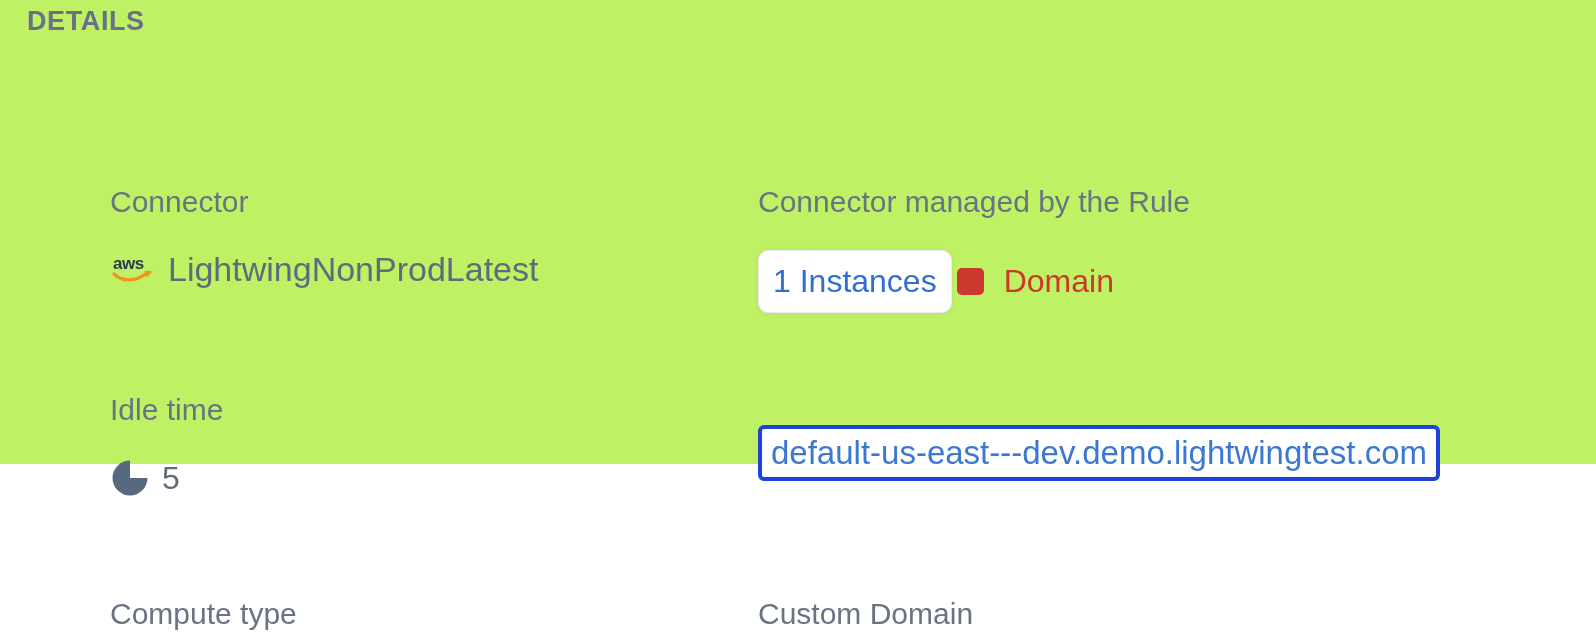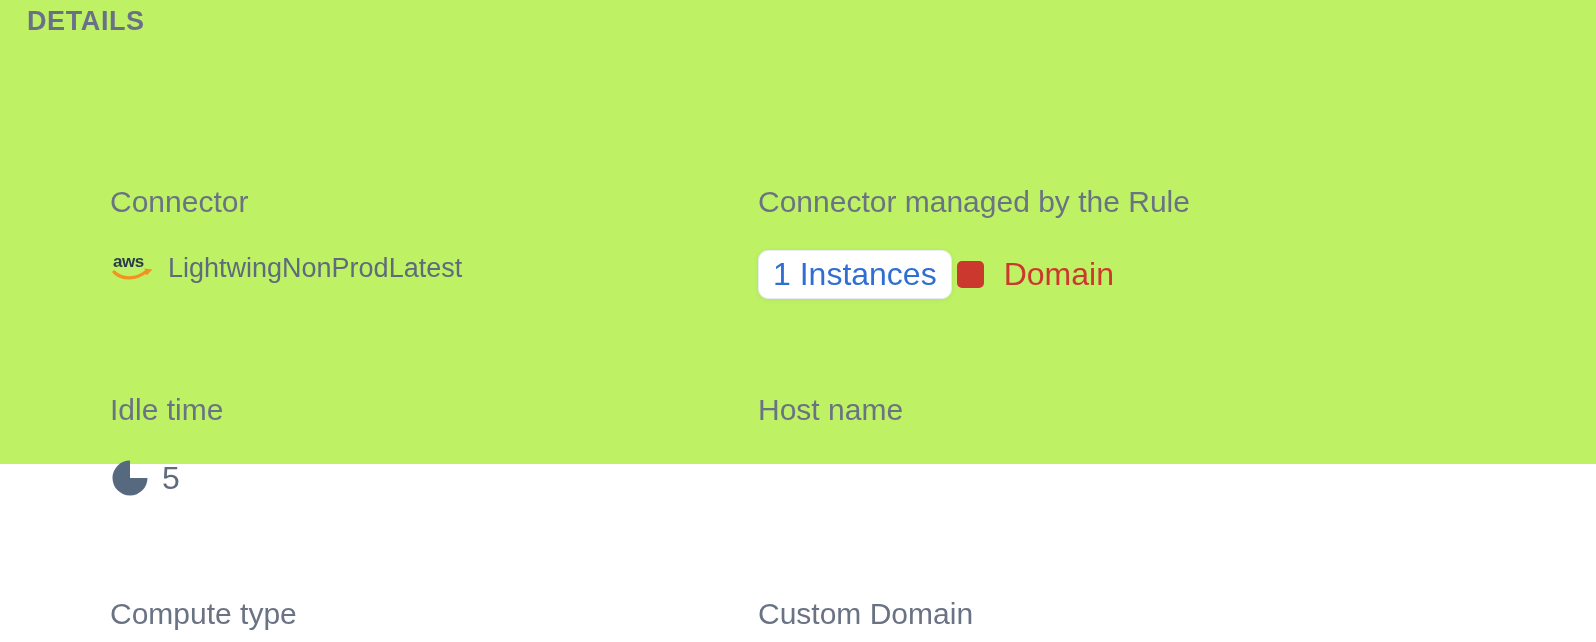--- a/index.html
+++ b/index.html
@@ -49,31 +49,31 @@
   .value-line {
     display: flex;
     align-items: center;
     margin-top: 32px;
   }
   .value-text {
     font-size: 32px;
     color: #5f6b7c;
     white-space: nowrap;
   }
-  .value-text.lg { font-size: 27px; }
+  .value-text.lg { font-size: 34px; }
   .aws-logo { display: inline-flex; margin-right: 12px; }
   .pie-ico { display: inline-flex; margin-right: 12px; }
   .compute-ico { display: inline-flex; margin-right: 13px; }
   .count-badge {
     display: inline-block;
     background: #ffffff;
     border: 1px solid #e8ebf3;
     border-radius: 10px;
     box-shadow: 0 1px 5px rgba(30, 50, 90, 0.08);
-    padding: 5px 14px;
+    padding: 12px 14px;
     font-size: 32px;
     color: #2f6fd2;
     cursor: pointer;
     white-space: nowrap;
   }
   .status-square {
     width: 27px;
     height: 27px;
     border-radius: 5px;
     background: #cb382e;
@@ -136,21 +136,23 @@
         <span class="pie-ico">
           <svg width="40" height="40" viewBox="0 0 40 40" aria-hidden="true">
             <path d="M20 20 L20 2.5 A17.5 17.5 0 1 0 37.5 20 Z" fill="#57697e"></path>
           </svg>
         </span>
         <span class="value-text">5</span>
       </div>
     </div>
 
     <div class="cell tight">
-      <div class="label">Host name</div>
+      <div class="value-line">
+        <span class="link-box">default-us-east---dev.demo.lightwingtest.com</span>
+      </div>
     </div>
 
     <div class="cell r3l">
       <div class="label">Compute type</div>
       <div class="value-line">
         <span class="compute-ico">
           <svg width="31" height="36" viewBox="0 0 31 36" aria-hidden="true">
             <rect x="0.5" y="0.5" width="14" height="14" rx="3" fill="#4496e5"></rect>
             <rect x="18.5" y="8.5" width="12" height="12" rx="3" fill="#4496e5"></rect>
             <rect x="2.5" y="19.5" width="14" height="15" rx="3" fill="#4496e5"></rect>

